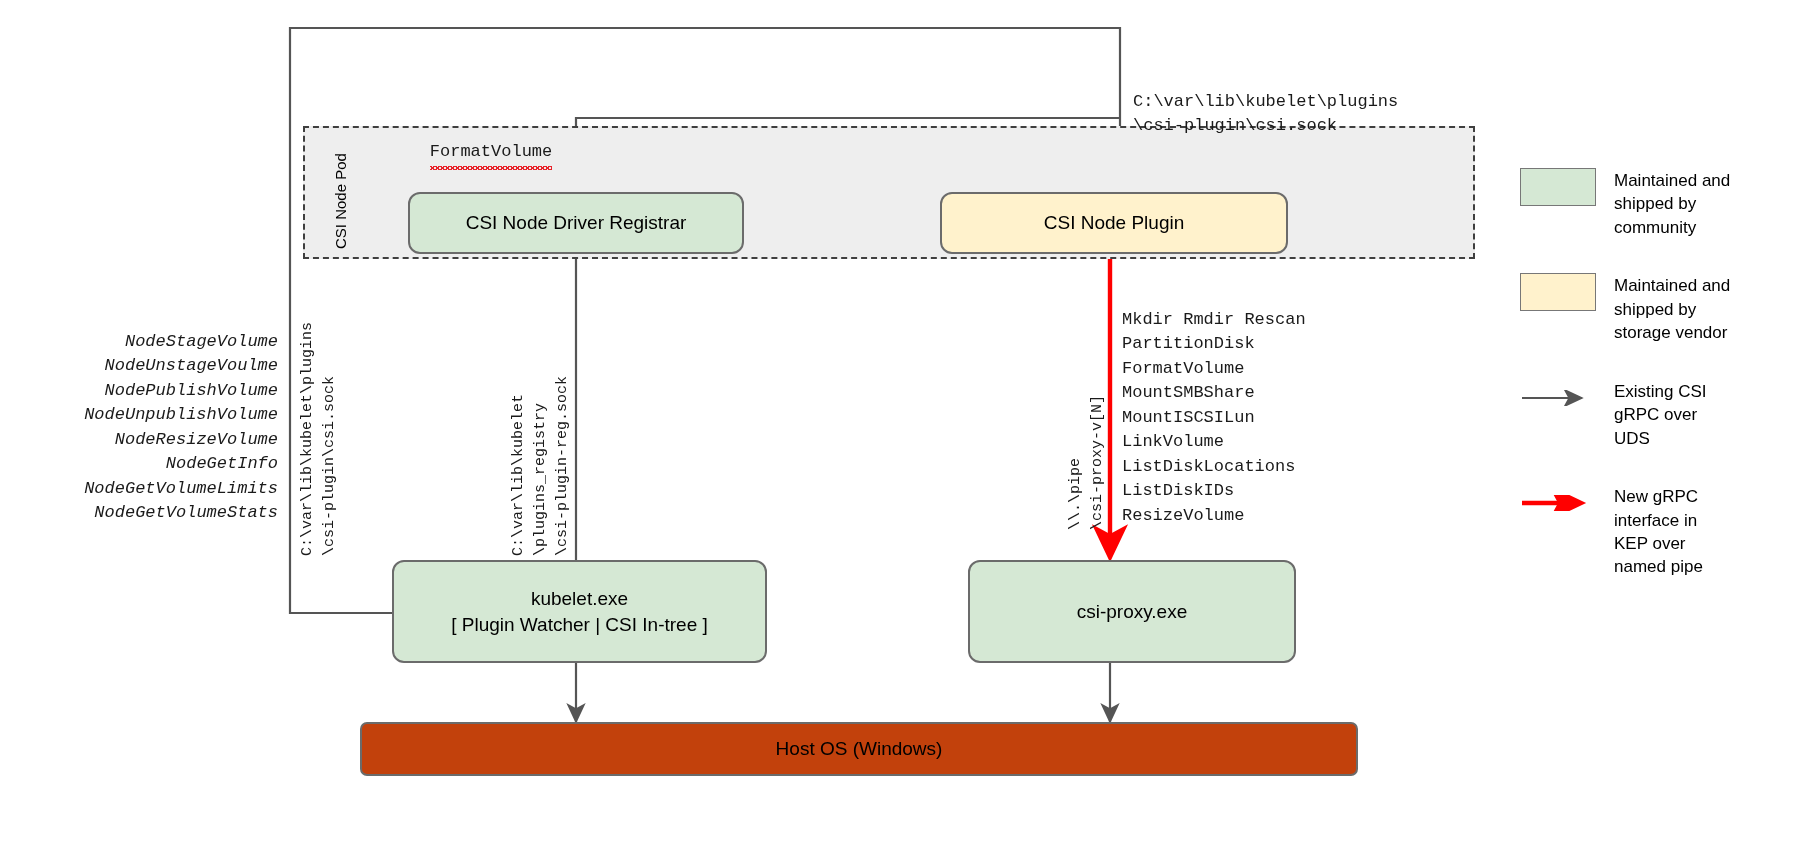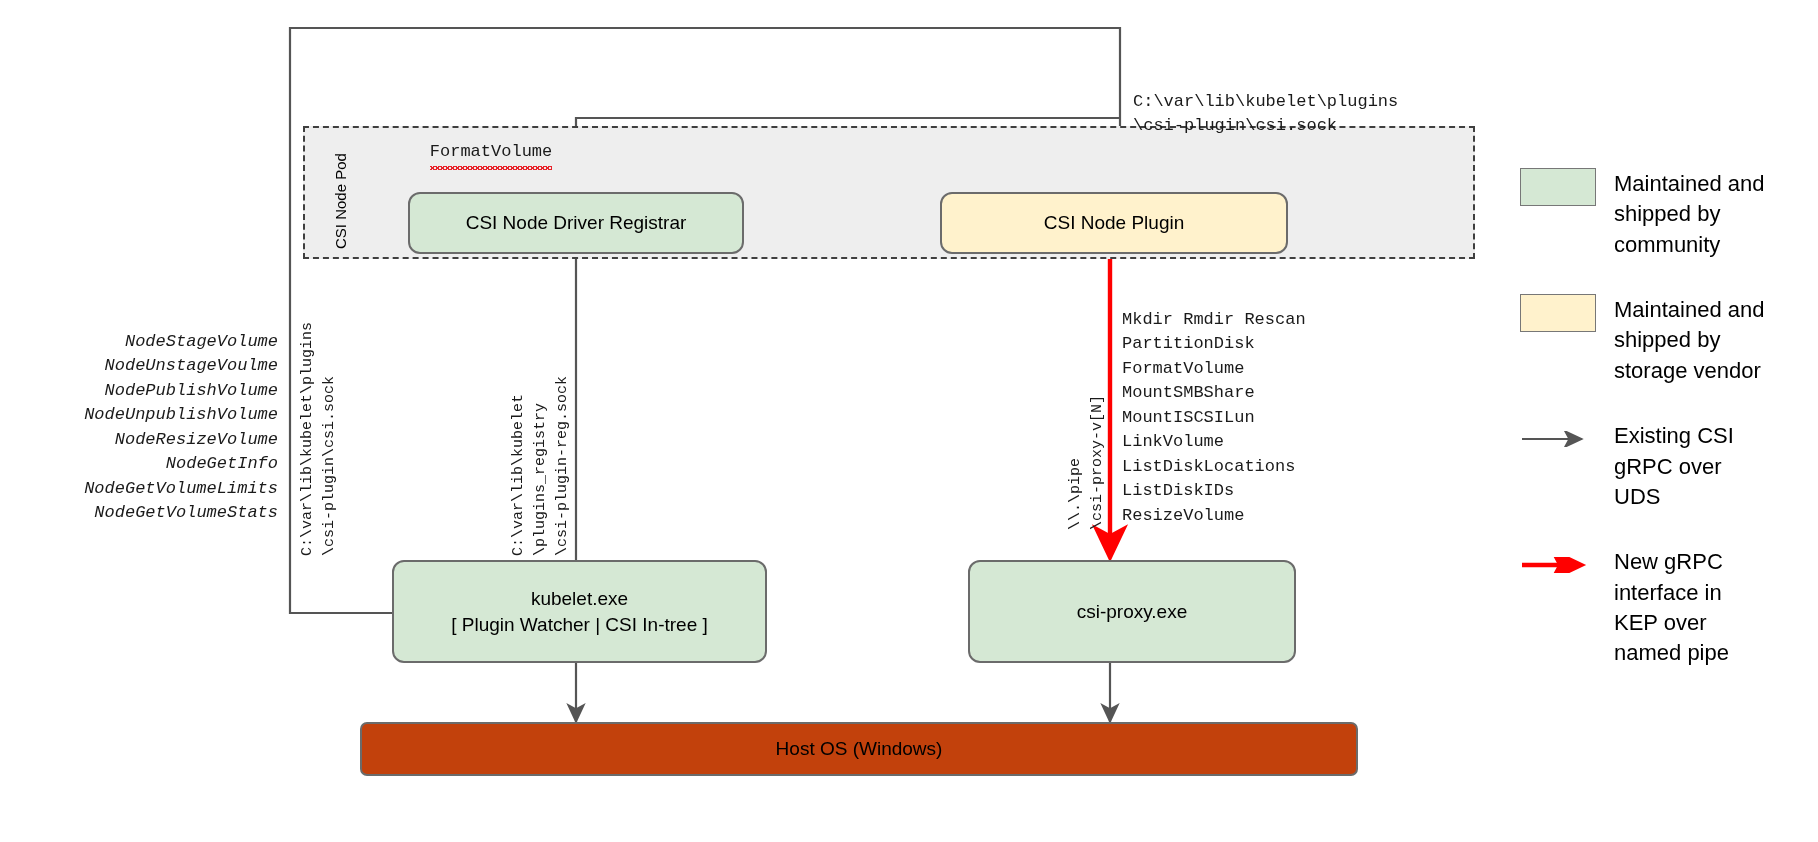--- a/index.html
+++ b/index.html
@@ -129,21 +129,21 @@
   }
   .legend-arrowbox {
     width: 76px;
     height: 38px;
     flex: 0 0 auto;
     margin-right: 18px;
     display: flex;
     align-items: center;
   }
   .legend-text {
-    font-size: 22px;
+    font-size: 17px;
     line-height: 1.38;
     color: #000;
     white-space: pre-line;
     padding-top: 1px;
   }
 </style>
 </head>
 <body>
 
 <div id="diagram-root">

